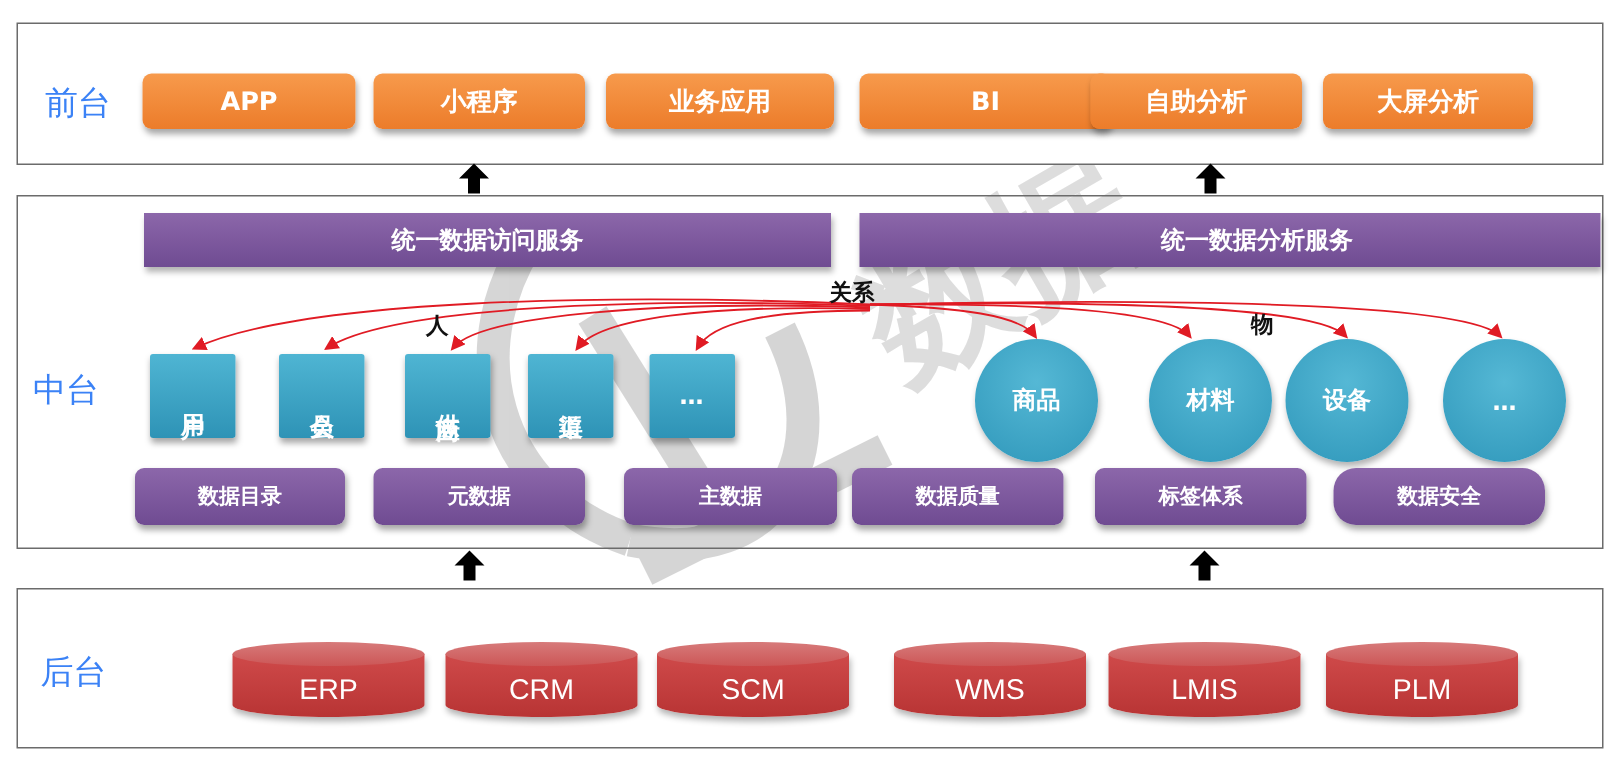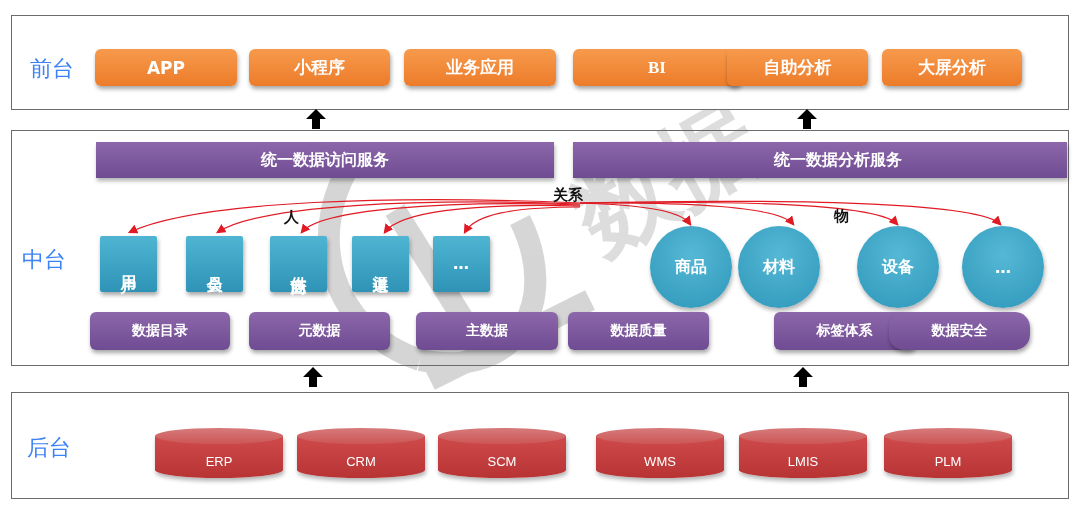--- a/index.html
+++ b/index.html
@@ -25,21 +25,21 @@
   .circle { position: absolute; top: 226px; width: 82px; height: 82px; border-radius: 50%;
     background: radial-gradient(circle at 50% 35%, #55b8d5, #2f97ba); color: #fff; font-weight: bold; font-size: 16px;
     display: flex; align-items: center; justify-content: center; box-shadow: 1px 3px 4px rgba(0,0,0,0.3); }
   .cyl { position: absolute; top: 428px; width: 128px; height: 54px; }
   .cyl .body { position: absolute; left: 0; right: 0; top: 8px; bottom: 4px;
     background: linear-gradient(#cf4a4a, #b83434); border-radius: 0 0 64px 64px / 0 0 8px 8px;
     box-shadow: 1px 3px 4px rgba(0,0,0,0.3); }
   .cyl .top { position: absolute; left: 0; right: 0; top: 0; height: 16px; border-radius: 50%;
     background: linear-gradient(#d77a7a, #cc5656); }
   .cyl .lbl { position: absolute; left: 0; right: 0; top: 16px; bottom: 4px; display: flex; align-items: center;
-    justify-content: center; color: #fff; font-size: 13px; font-family: "Liberation Sans", sans-serif; }
+    justify-content: center; color: #fff; font-size: 19px; font-family: "Liberation Sans", sans-serif; }
   .arrow-up { position: absolute; width: 22px; height: 22px; }
   .rel-label { position: absolute; font-weight: bold; font-size: 15px; color: #111; }
   #watermark { position: absolute; left: 0; top: 0; pointer-events: none; }
   #arcs { position: absolute; left: 0; top: 0; pointer-events: none; }
 </style>
 </head>
 <body>
 
 <svg id="watermark" width="1080" height="513" viewBox="0 0 1080 513">
   <g fill="none" stroke="#c8c8c8" stroke-width="22" opacity="0.75">
@@ -49,21 +49,21 @@
     <path d="M430 380 L 590 300"></path>
   </g>
   <text x="600" y="255" font-size="96" font-weight="bold" fill="#c8c8c8" opacity="0.6" transform="rotate(-30 600 255)" font-family="DejaVu Sans, sans-serif">数据</text>
 </svg>
 
 <div class="layer" style="left:11px;top:15px;width:1058px;height:95px;"></div>
 <div class="layer-label" style="left:30px;top:54px;">前台</div>
 <div class="orange-btn" style="left:95px;width:142px;">APP</div>
 <div class="orange-btn" style="left:249px;width:141px;">小程序</div>
 <div class="orange-btn" style="left:404px;width:152px;">业务应用</div>
-<div class="orange-btn" style="left:573px;width:168px;font-family:Liberation Serif, serif;">BI</div>
+<div class="orange-btn" style="left:573px;width:168px;">BI</div>
 <div class="orange-btn" style="left:727px;width:141px;">自助分析</div>
 <div class="orange-btn" style="left:882px;width:140px;">大屏分析</div>
 
 <svg class="arrow-up" style="left:305px;top:108px;" viewBox="0 0 22 22">
     <path d="M11 1 L21 11 L15 11 L15 21 L7 21 L7 11 L1 11 Z" fill="#000"></path>
   </svg>
 <svg class="arrow-up" style="left:796px;top:108px;" viewBox="0 0 22 22">
     <path d="M11 1 L21 11 L15 11 L15 21 L7 21 L7 11 L1 11 Z" fill="#000"></path>
   </svg>
 
@@ -94,29 +94,29 @@
 <div class="rel-label" style="left:284px;top:208px;">人</div>
 <div class="rel-label" style="left:834px;top:207px;">物</div>
 
 <div class="square" style="left:100px;">用户</div>
 <div class="square" style="left:186px;">会员</div>
 <div class="square" style="left:270px;">供应商</div>
 <div class="square" style="left:352px;">渠道</div>
 <div class="square" style="left:433px;writing-mode:horizontal-tb;">…</div>
 
 <div class="circle" style="left:650px;">商品</div>
-<div class="circle" style="left:738px;text-align:center;">材料</div>
+<div class="circle" style="left:766px;text-align:center;">材料</div>
 <div class="circle" style="left:857px;">设备</div>
 <div class="circle" style="left:962px;">…</div>
 
 <div class="purple-btn" style="left:90px;width:140px;">数据目录</div>
 <div class="purple-btn" style="left:249px;width:141px;">元数据</div>
 <div class="purple-btn" style="left:416px;width:142px;">主数据</div>
 <div class="purple-btn" style="left:568px;width:141px;">数据质量</div>
-<div class="purple-btn" style="left:730px;width:141px;margin-left:44px;">标签体系</div>
+<div class="purple-btn" style="left:730px;width:141px;">标签体系</div>
 <div class="purple-btn" style="left:889px;width:141px;border-radius:15px;">数据安全</div>
 
 <svg class="arrow-up" style="left:302px;top:366px;" viewBox="0 0 22 22">
     <path d="M11 1 L21 11 L15 11 L15 21 L7 21 L7 11 L1 11 Z" fill="#000"></path>
   </svg>
 <svg class="arrow-up" style="left:792px;top:366px;" viewBox="0 0 22 22">
     <path d="M11 1 L21 11 L15 11 L15 21 L7 21 L7 11 L1 11 Z" fill="#000"></path>
   </svg>
 
 <div class="layer" style="left:11px;top:392px;width:1058px;height:107px;background:transparent;"></div>

